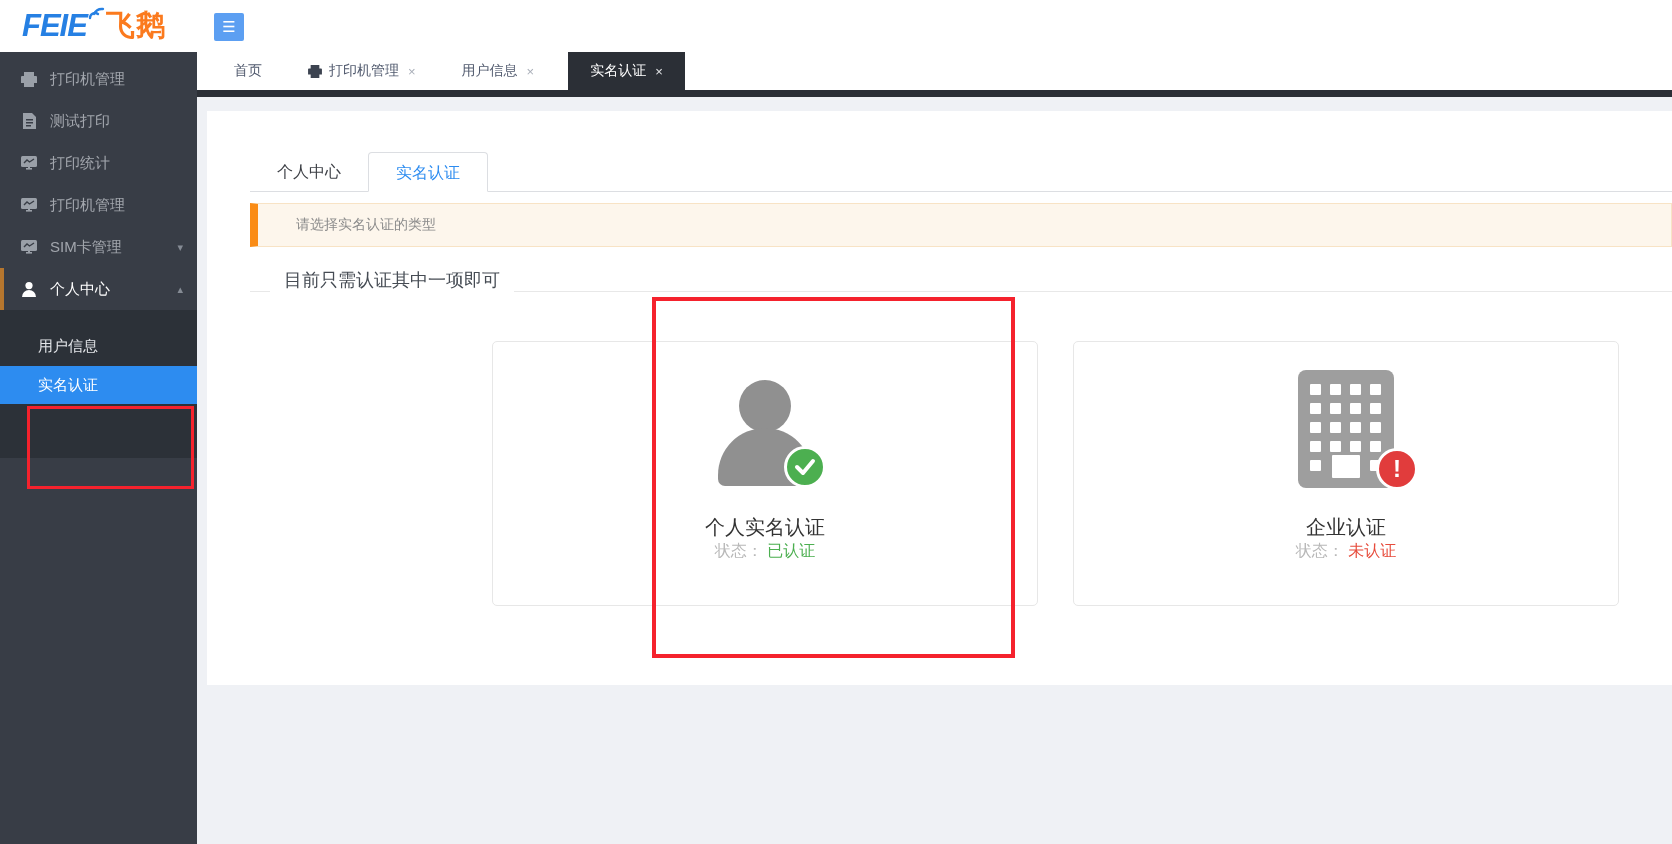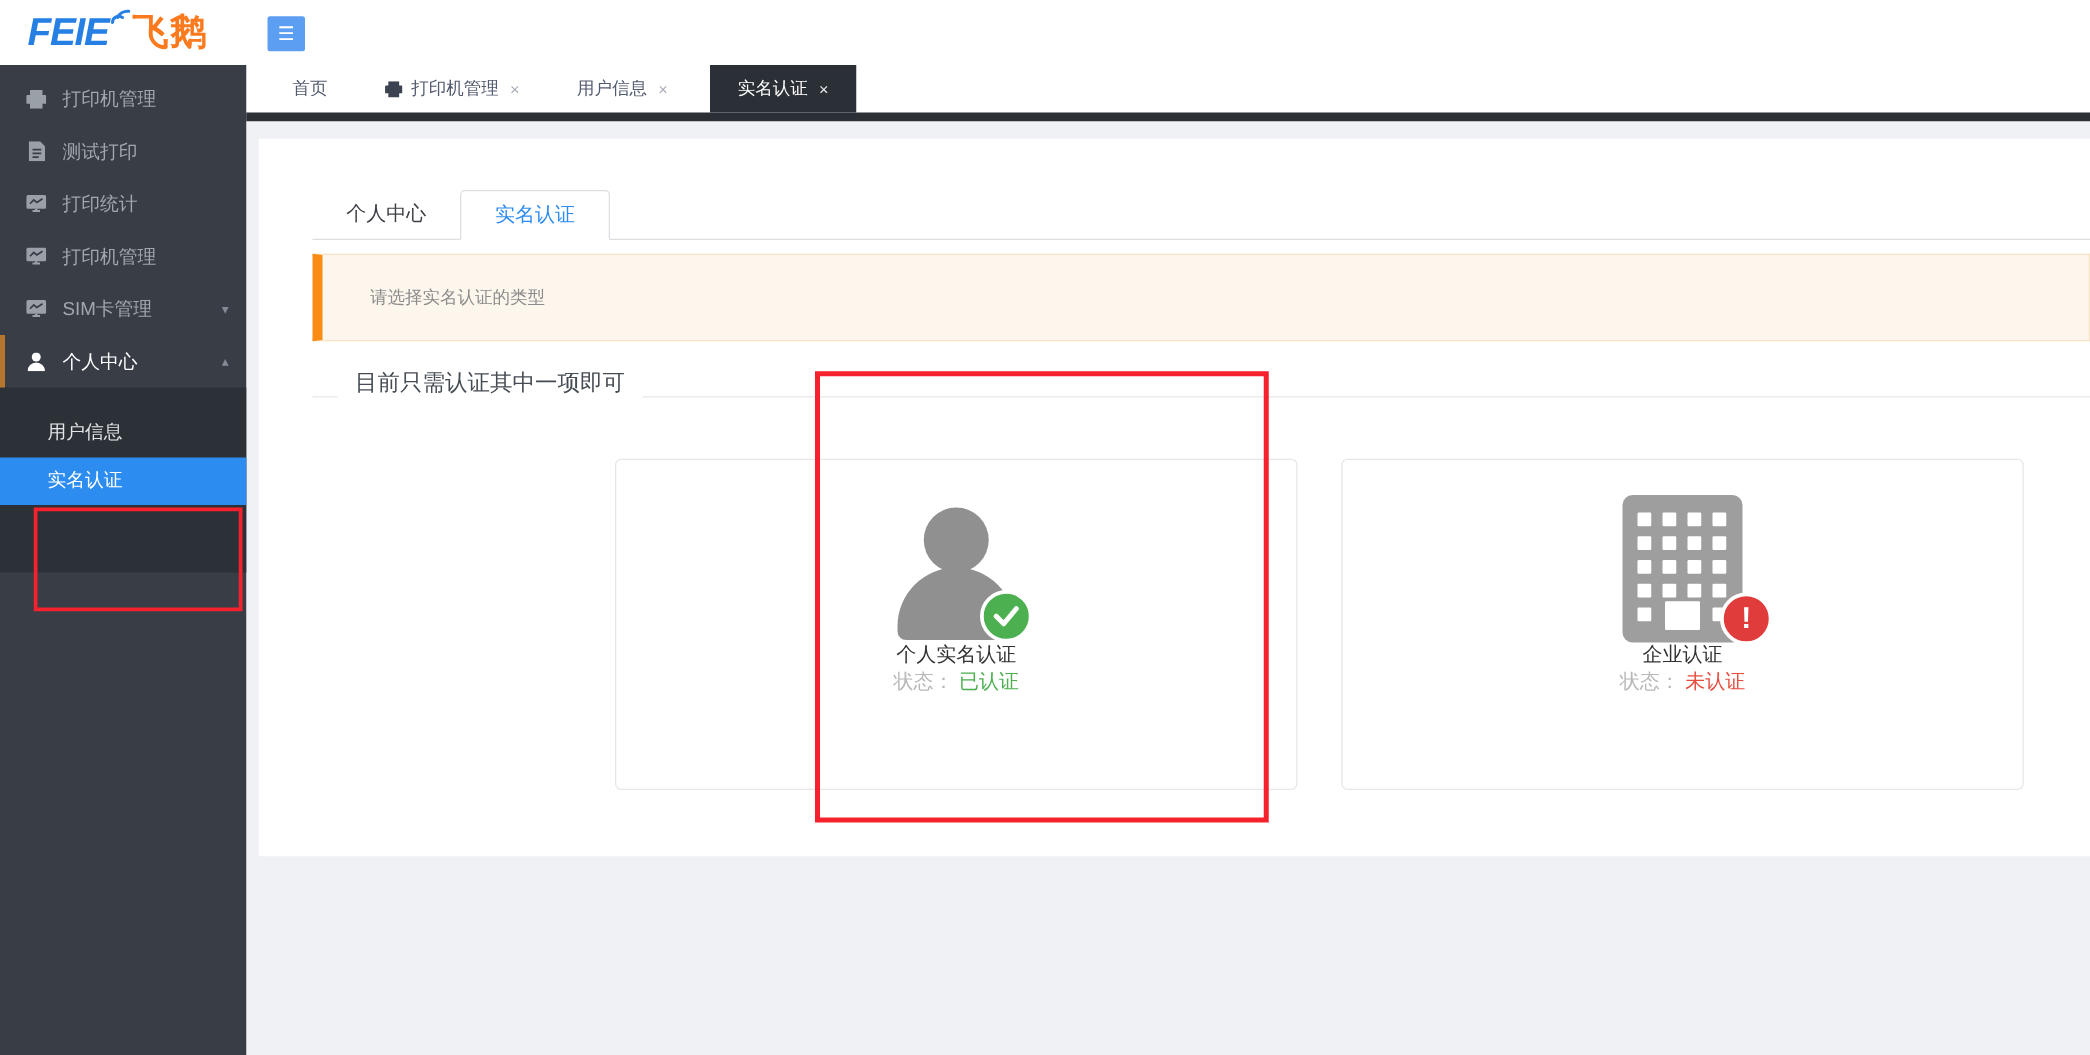--- a/index.html
+++ b/index.html
@@ -43,21 +43,21 @@
   .ttab .close{margin-left:9px;color:#a9aeb8;font-size:13px;}
   .ttab.active{background:var(--dark-tab);color:#fff;padding:0 22px;}
   .ttab.active .close{color:#e6e8ea;}
 
   
   .panel{position:absolute;left:207px;top:111px;width:1465px;height:574px;background:#fff;padding-left:43px;z-index:1;}
   .inner-tabs{margin-top:41px;height:40px;border-bottom:1px solid var(--panel-border);display:flex;}
   .itab{height:40px;line-height:39px;padding:0 27px;font-size:16px;color:#3c3f45;cursor:pointer;}
   .itab.active{color:var(--accent-blue);background:#fff;border:1px solid var(--panel-border);
     border-bottom:1px solid #fff;border-radius:4px 4px 0 0;margin-bottom:-1px;}
-  .alert{margin-top:11px;height:70px;background:var(--alert-bg);border:1px solid var(--alert-border);
+  .alert{margin-top:11px;height:44px;background:var(--alert-bg);border:1px solid var(--alert-border);
     border-left:8px solid var(--alert-bar);display:flex;align-items:center;}
   .alert .atext{padding-left:38px;font-size:14px;color:#8c8c8c;}
   .divider{margin-top:21px;display:flex;align-items:flex-end;}
   .divider .dl{width:20px;border-top:1px solid #e8e8e8;}
   .divider .dr{flex:1;border-top:1px solid #e8e8e8;}
   .divider .dtext{padding:0 14px;font-size:18px;color:#464c54;white-space:nowrap;}
 
   
   .cards{margin-top:49px;display:flex;gap:35px;padding-left:242px;}
   .card{width:546px;height:265px;background:#fff;border:1px solid #e7e7e7;border-radius:5px;
@@ -67,21 +67,21 @@
   .p-head{width:52px;height:52px;border-radius:50%;background:var(--icon-gray);}
   .p-body{width:94px;height:58px;border-radius:47px 47px 7px 7px;background:var(--icon-gray);margin-top:-4px;}
   
   .bld{width:96px;height:122px;background:#9e9e9e;border-radius:8px;position:relative;margin-top:-10px;}
   .bld .win{position:absolute;width:11px;height:11px;background:#fff;border-radius:1px;}
   .bld .door{position:absolute;bottom:10px;left:50%;transform:translateX(-50%);width:28px;height:23px;background:#fff;border-radius:1px;}
   .badge{position:absolute;width:42px;height:42px;border-radius:50%;border:3px solid #fff;
     display:flex;align-items:center;justify-content:center;}
   .badge.ok{background:var(--green);right:-14px;bottom:0px;}
   .badge.warn{background:var(--badge-red);right:-24px;bottom:-2px;color:#fff;font-weight:bold;font-size:24px;}
-  .card-title{font-size:16px;color:#333;}
+  .card-title{margin-top:26px;font-size:20px;color:#333;}
   .card-status{font-size:16px;color:#b8b8b8;}
   .card-status .sv[data-status="verified"]{color:var(--green);}
   .card-status .sv[data-status="unverified"]{color:var(--red);}
 
   
   .anno{position:absolute;border-style:solid;border-color:var(--annotation);background:transparent;z-index:9;pointer-events:none;}
   .anno.side{left:27px;top:406px;width:167px;height:83px;border-width:3px;}
   .anno.card-a{left:652px;top:297px;width:363px;height:361px;border-width:4px;}
 
   svg{display:block;}

